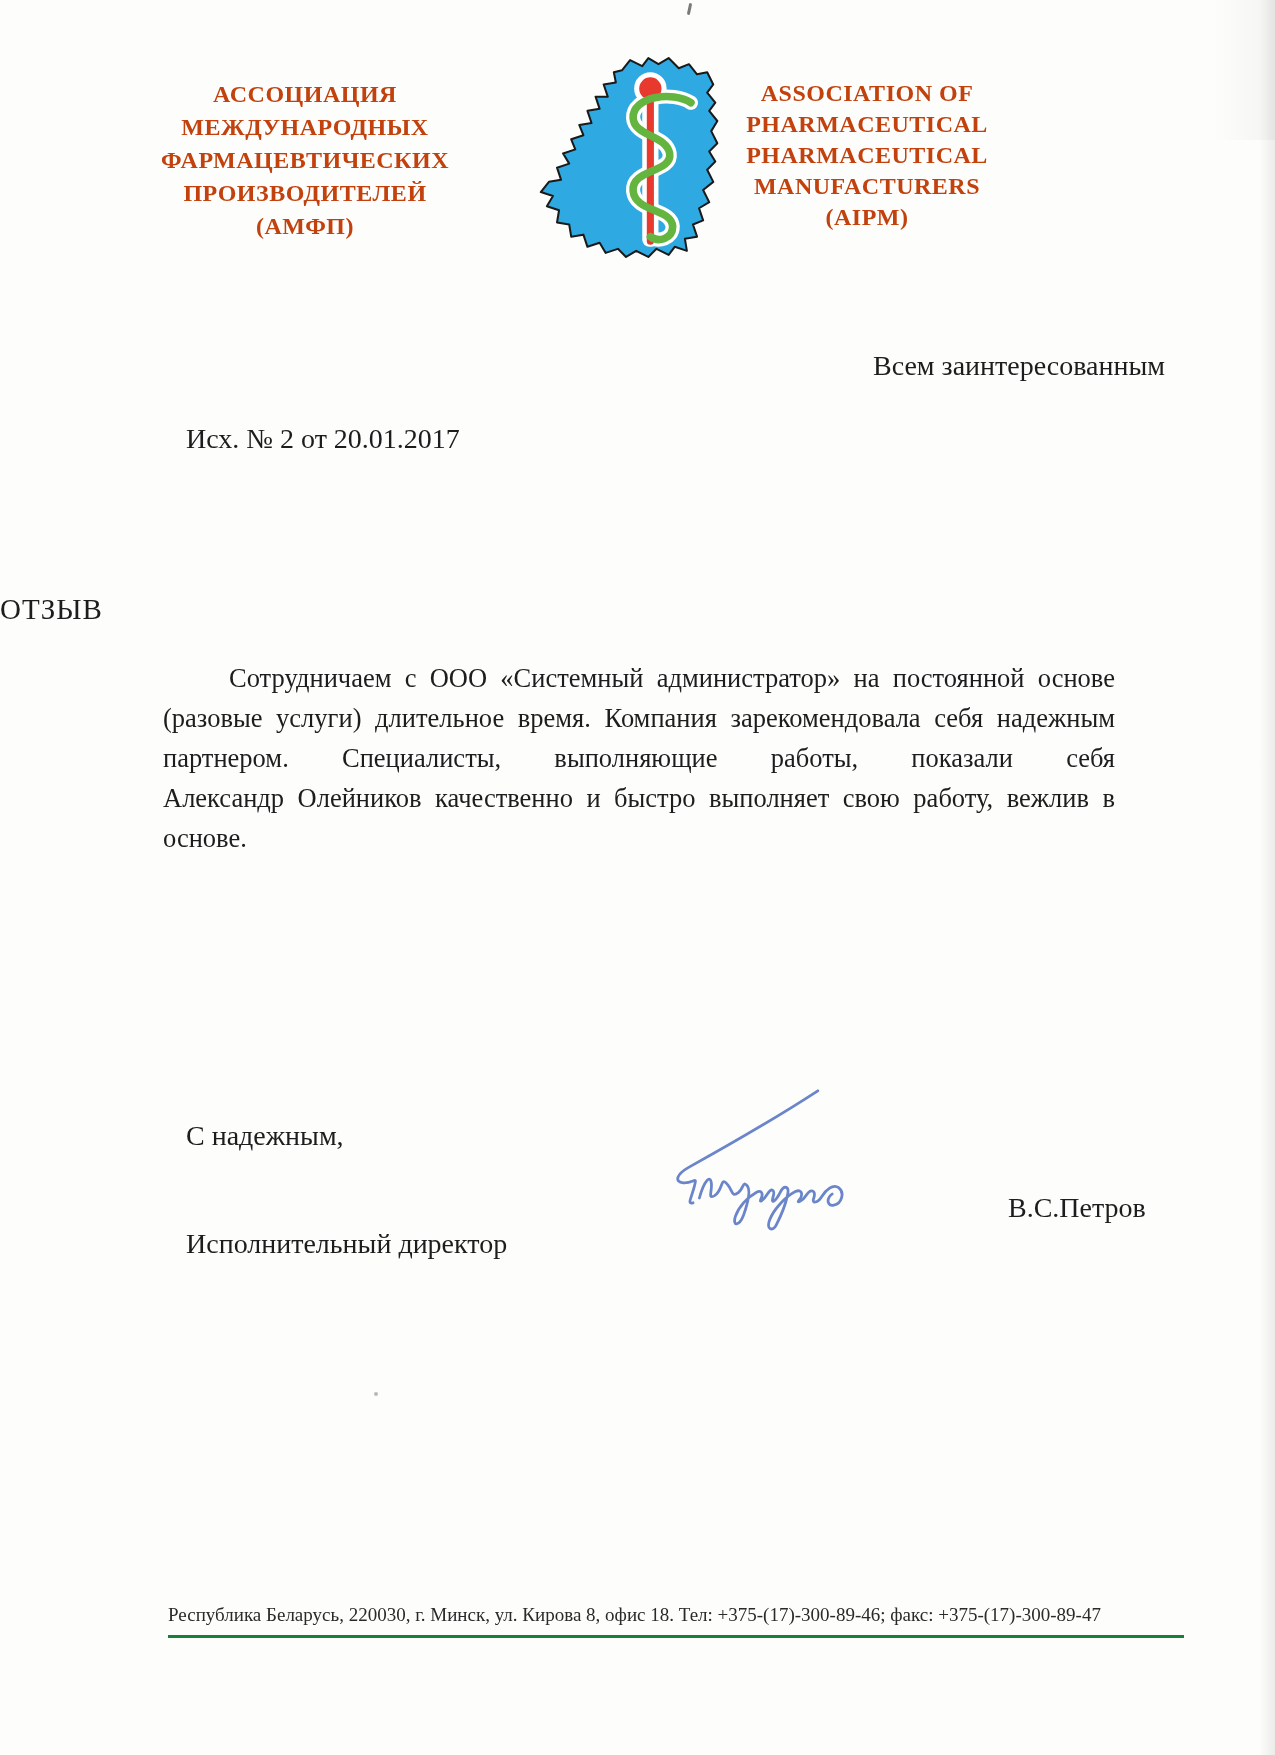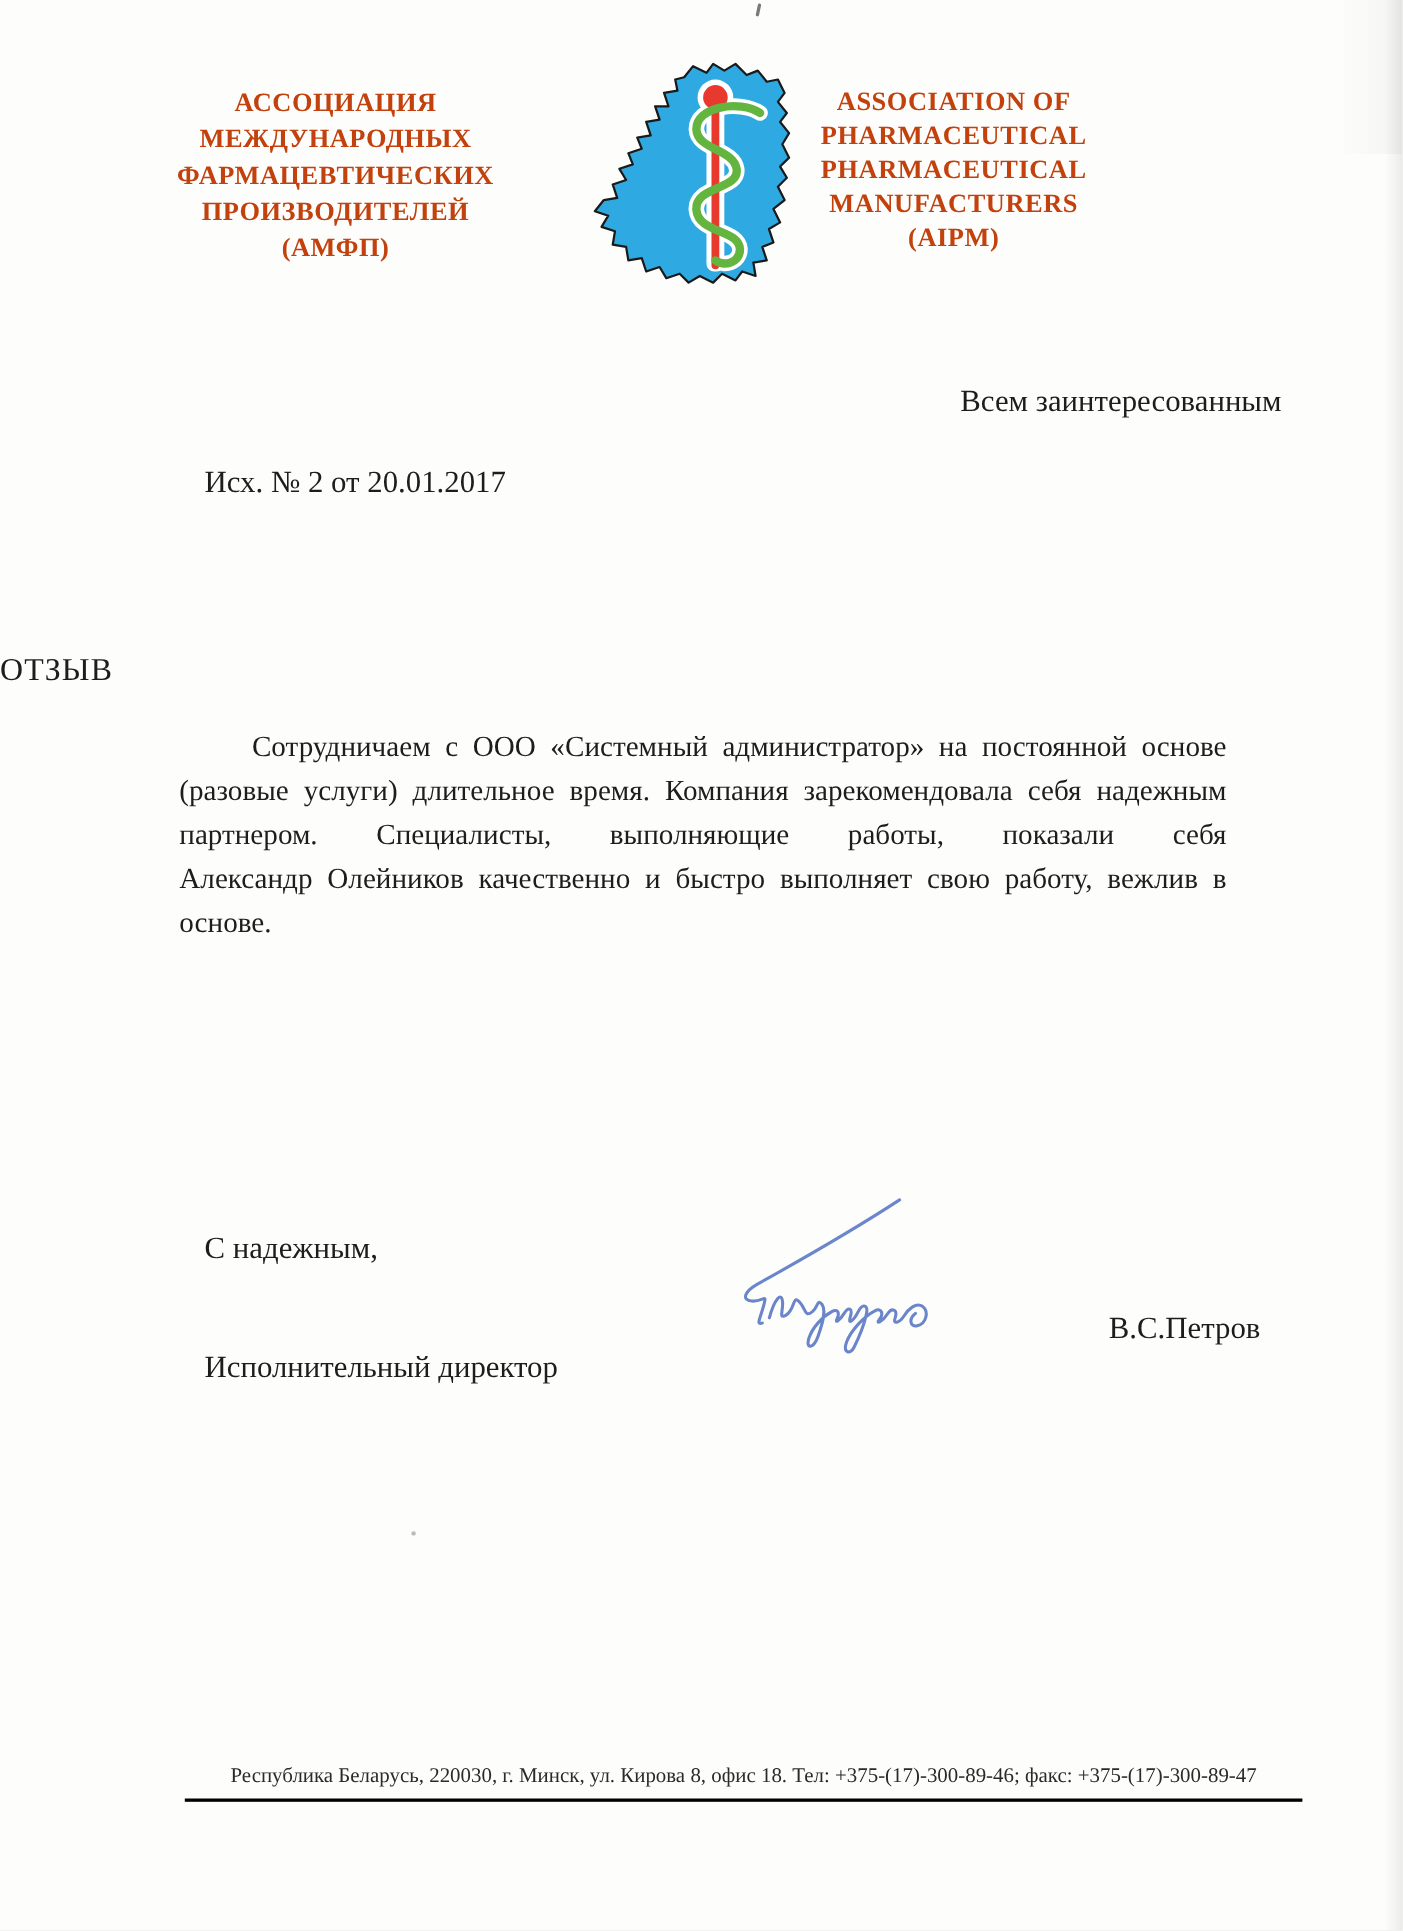--- a/index.html
+++ b/index.html
@@ -38,22 +38,22 @@
     height:40px;overflow:hidden;}
   .body-line.first{text-indent:66px;}
   .body-line.last{text-align-last:left;}
   .closing-line{position:absolute;left:163px;top:912px;width:952px;font-size:26.5px;text-indent:66px;}
   .valediction{position:absolute;left:186px;top:1120px;font-size:28px;}
   .signer-title{position:absolute;left:186px;top:1196px;font-size:28px;margin-top:32px;}
   .signer-name{position:absolute;left:1008px;top:1192px;font-size:28px;}
   .signature-wrap{position:absolute;left:636px;top:1078px;width:250px;height:160px;}
 
   
-  .footer{position:absolute;left:168px;top:1604px;width:1016px;text-align:center;
-    font-size:19px;color:#2a2a2a;padding-bottom:9px;border-bottom:3px solid #000000;}
+  .footer{position:absolute;left:168px;top:1604px;width:1016px;text-align:left;
+    font-size:19px;color:#2a2a2a;padding-bottom:9px;border-bottom:3px solid #15803d;}
 </style>
 </head>
 <body>
 
 <div class="page">
 
   <div class="edge-shade"></div>
   <div class="corner-smudge"></div>
   <div class="top-tick"></div>
   <div class="speck" style="left:374px;top:1392px;"></div>

